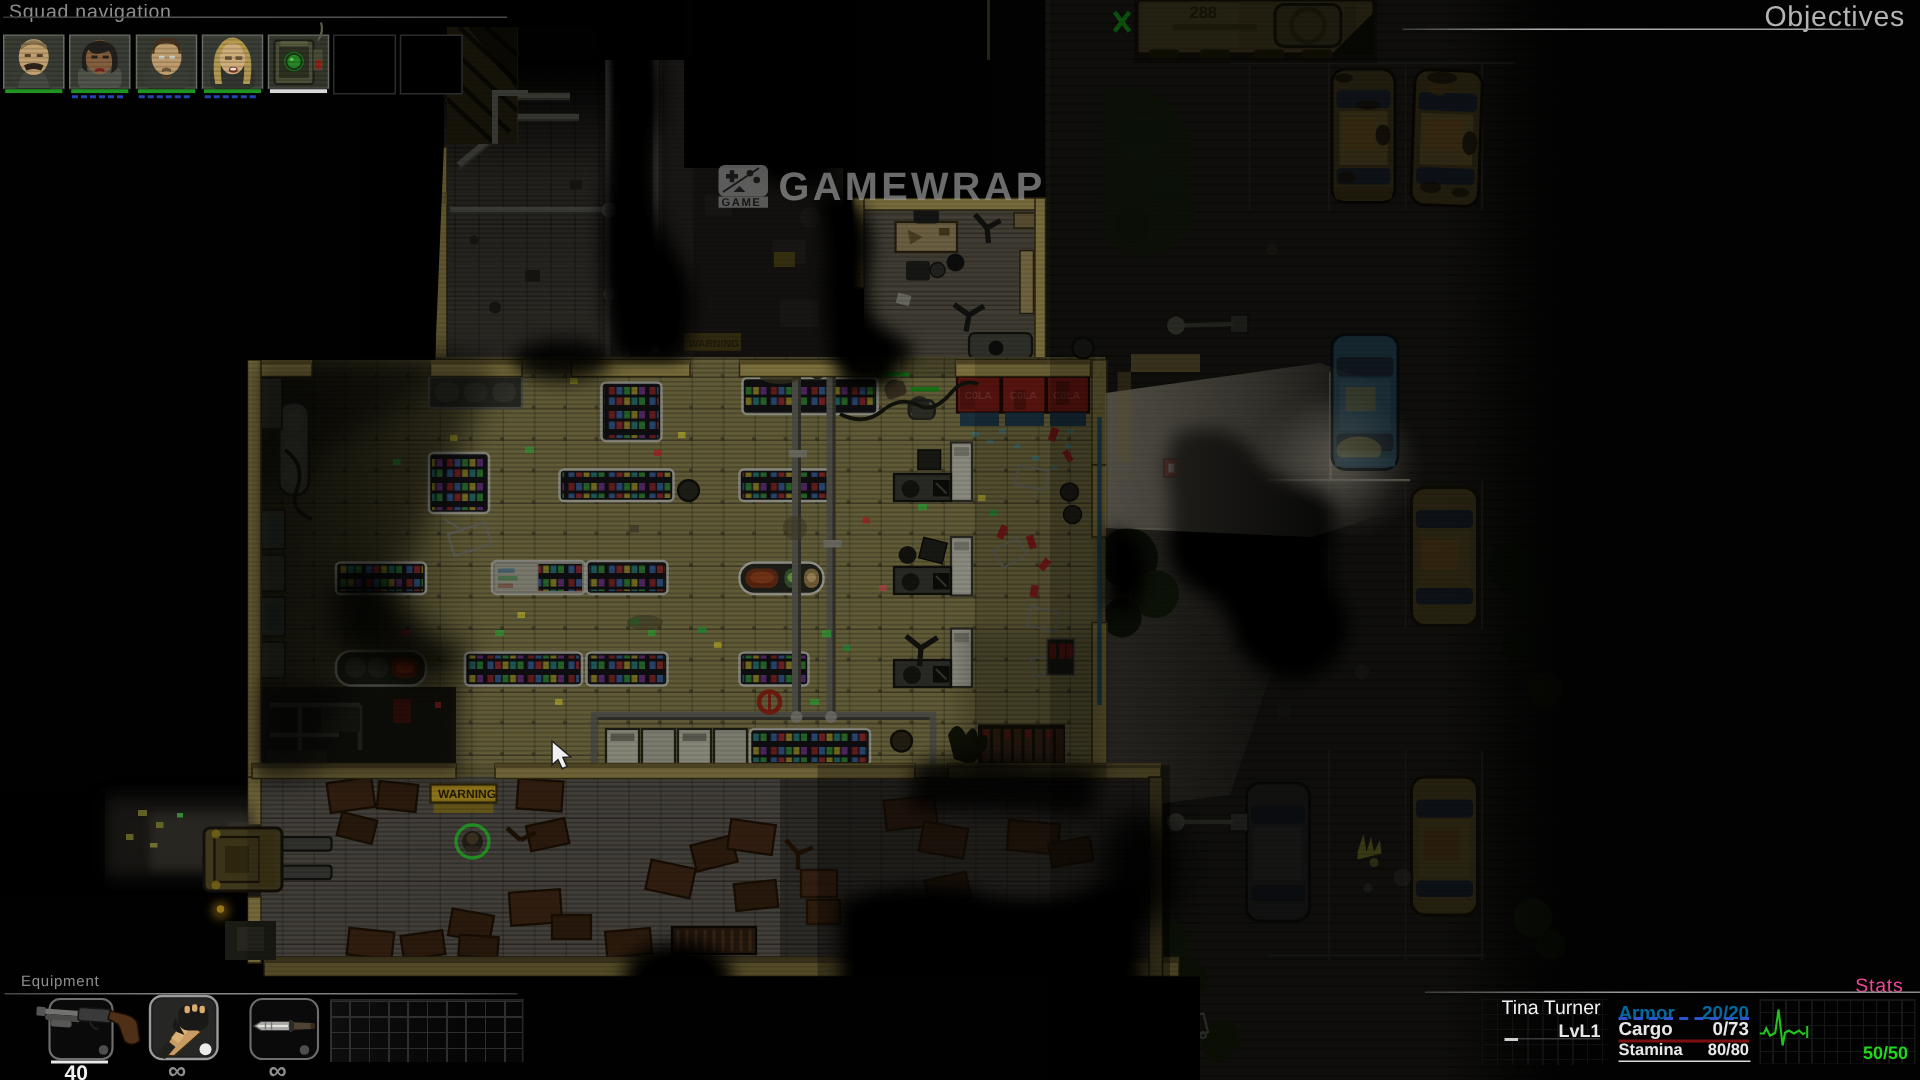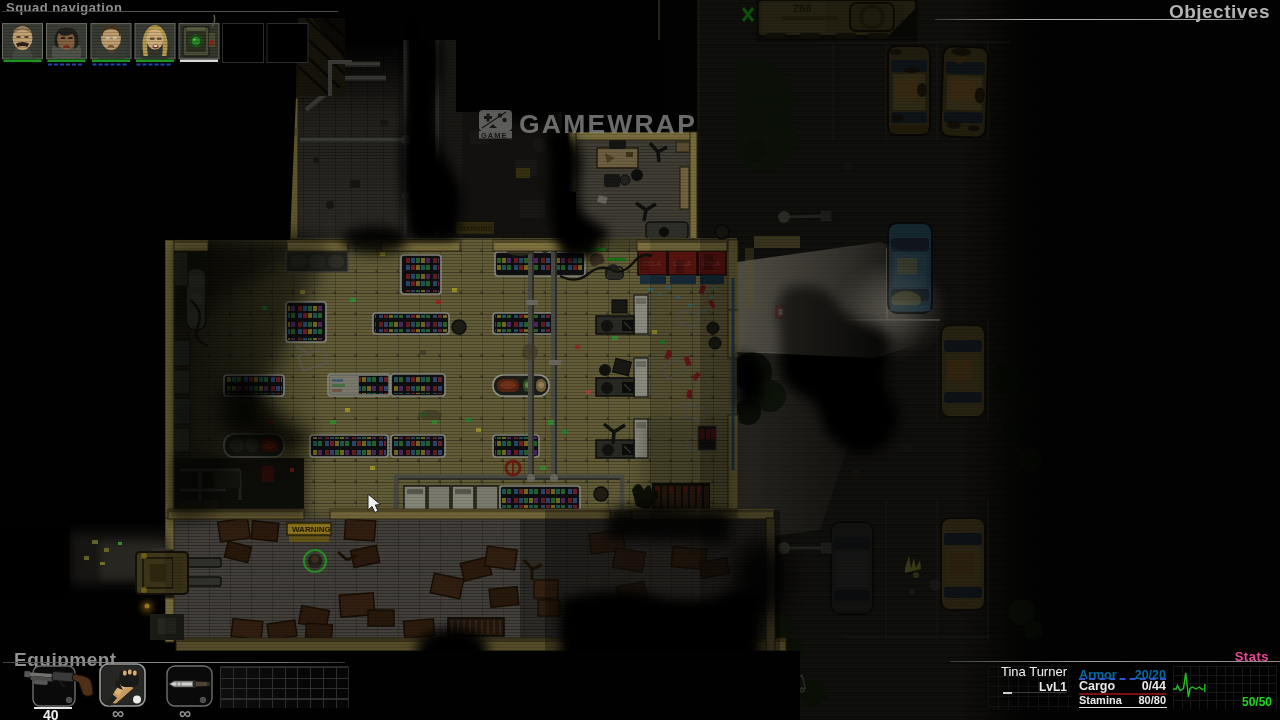--- a/index.html
+++ b/index.html
@@ -1,19 +1,19 @@
 <!DOCTYPE html>
 <html><head>
 <meta charset="utf-8">
 <style>
 html,body{margin:0;padding:0;background:#000;width:1280px;height:720px;overflow:hidden}
 *{box-sizing:border-box}
 body{font-family:"Liberation Sans",sans-serif;position:relative}
 .abs{position:absolute}
-.hudlabel{font-weight:bold;color:#8f8f8f;font-size:13px;letter-spacing:0.5px}
+.hudlabel{font-weight:normal;color:#8f8f8f;font-size:13px;letter-spacing:0.5px}
 </style>
 </head>
 <body>
 
 <svg class="abs" style="left:0;top:0" width="1280" height="720" viewBox="0 0 1280 720">
 <defs>
 <pattern id="storeFloor" width="21" height="21" patternUnits="userSpaceOnUse">
   <rect width="21" height="21" fill="#797247"></rect>
   <g fill="rgba(0,0,0,0.14)">
     <rect y="2" width="21" height="1"></rect>
@@ -1132,21 +1132,21 @@
 
 <rect x="222.5" y="23.5" width="41" height="39" fill="#000" stroke="#2c2c2c" stroke-width="1"></rect>
 
 <rect x="267" y="23.5" width="41" height="39" fill="#000" stroke="#2c2c2c" stroke-width="1"></rect>
 </svg>
 
 <div class="abs hudlabel" style="right:10px;top:1px;color:#b4b4b4;font-size:19px">Objectives</div>
 
 <div class="abs" style="left:935px;top:19px;width:308px;height:1.2px;background:linear-gradient(to right,#3a3a3a,#b0b0b0 30%,#a0a0a0 90%,#4a4a4a)"></div>
 
-<div class="abs hudlabel" style="left:14px;top:649px;font-size:19px">Equipment</div>
+<div class="abs hudlabel" style="left:14px;top:649px;font-size:10px">Equipment</div>
 
 <div class="abs" style="left:3px;top:662px;width:342px;height:1px;background:linear-gradient(to right,#444,#8a8a8a 35%,#777 80%,#333)"></div>
 
 <svg class="abs" style="left:0;top:645px" width="400" height="75" viewBox="0 0 400 75">
 
 <g>
 <rect x="33" y="21" width="42" height="40" rx="7" fill="#0a0a0a" stroke="#6e6e6e" stroke-width="1.4"></rect>
 <g transform="rotate(4 60 35)">
 <rect x="26" y="29.5" width="40" height="3.5" rx="1" fill="#72726e"></rect>
 <rect x="24" y="28.5" width="6" height="6" rx="1" fill="#555555"></rect>
@@ -1215,21 +1215,21 @@
 <div class="abs" style="right:213px;top:664px;font-weight:normal;color:#f2f2f2;font-size:13px">Tina Turner</div>
 
 <div class="abs" style="right:213px;top:680px;font-weight:bold;color:#e8e8e8;font-size:12px">LvL1</div>
 
 <div class="abs" style="left:1003px;top:692px;width:9px;height:2px;background:#cfcfcf"></div>
 <div class="abs" style="left:1012px;top:692px;width:55px;height:1px;background:#3a3a3a"></div>
 
 <div class="abs" style="left:1079px;top:668px;width:87px;font-weight:bold;color:#0369a1;font-size:12.5px">Armor<span style="float:right">20/20</span></div>
 <div class="abs" style="left:1079px;top:678px;width:87px;height:0;border-top:2px dashed #2a55cc"></div>
 
-<div class="abs" style="left:1079px;top:679px;width:87px;font-weight:bold;color:#e8e8e8;font-size:12.5px">Cargo<span style="float:right">0/44</span></div>
+<div class="abs" style="left:1079px;top:679px;width:87px;font-weight:bold;color:#e8e8e8;font-size:12.5px">Cargo<span style="float:right">0/73</span></div>
 <div class="abs" style="left:1079px;top:692.5px;width:87px;height:2px;background:#7c1010"></div>
 
 <div class="abs" style="left:1079px;top:694px;width:87px;font-weight:bold;color:#e8e8e8;font-size:11px">Stamina<span style="float:right">80/80</span></div>
 <div class="abs" style="left:1079px;top:706.5px;width:88px;height:1.8px;background:#dcdcdc"></div>
 
 <div class="abs" style="left:1173px;top:666px;width:104px;height:43px;background:
 repeating-linear-gradient(to right,#161616 0,#161616 1px,transparent 1px,transparent 8.6px),
 repeating-linear-gradient(to bottom,#161616 0,#161616 1px,transparent 1px,transparent 8.6px)"></div>
 
 <svg class="abs" style="left:1173px;top:666px" width="104" height="43" viewBox="0 0 104 43">

